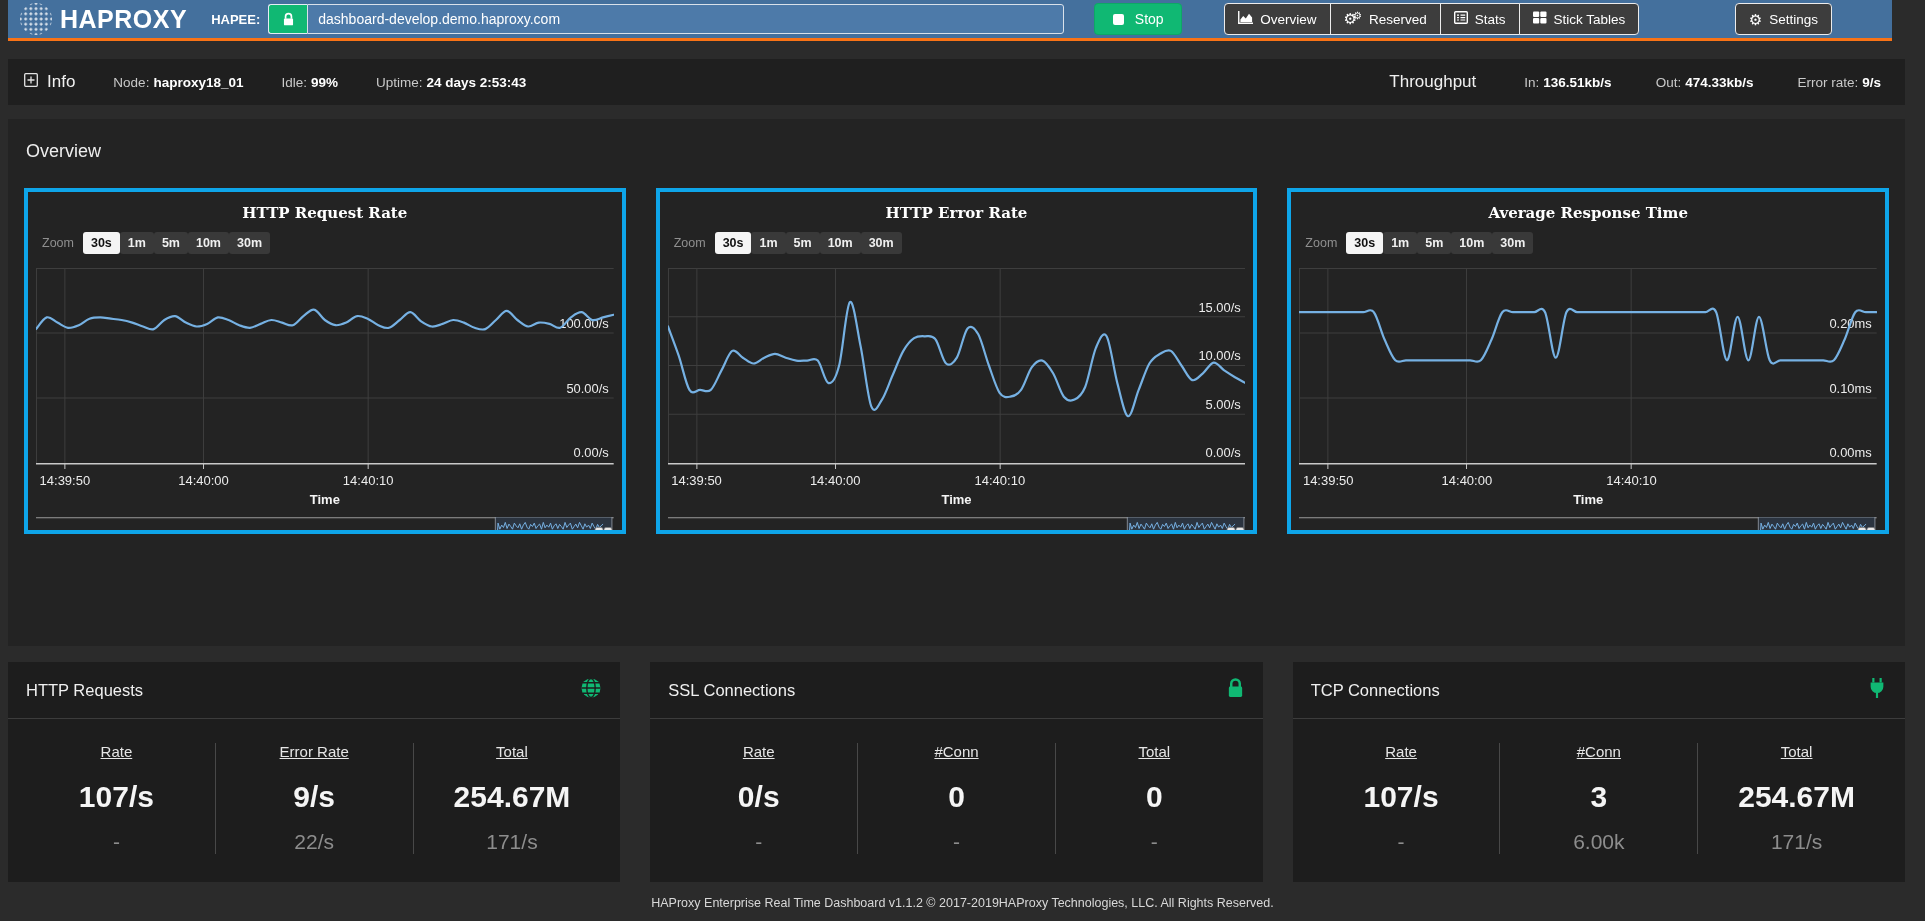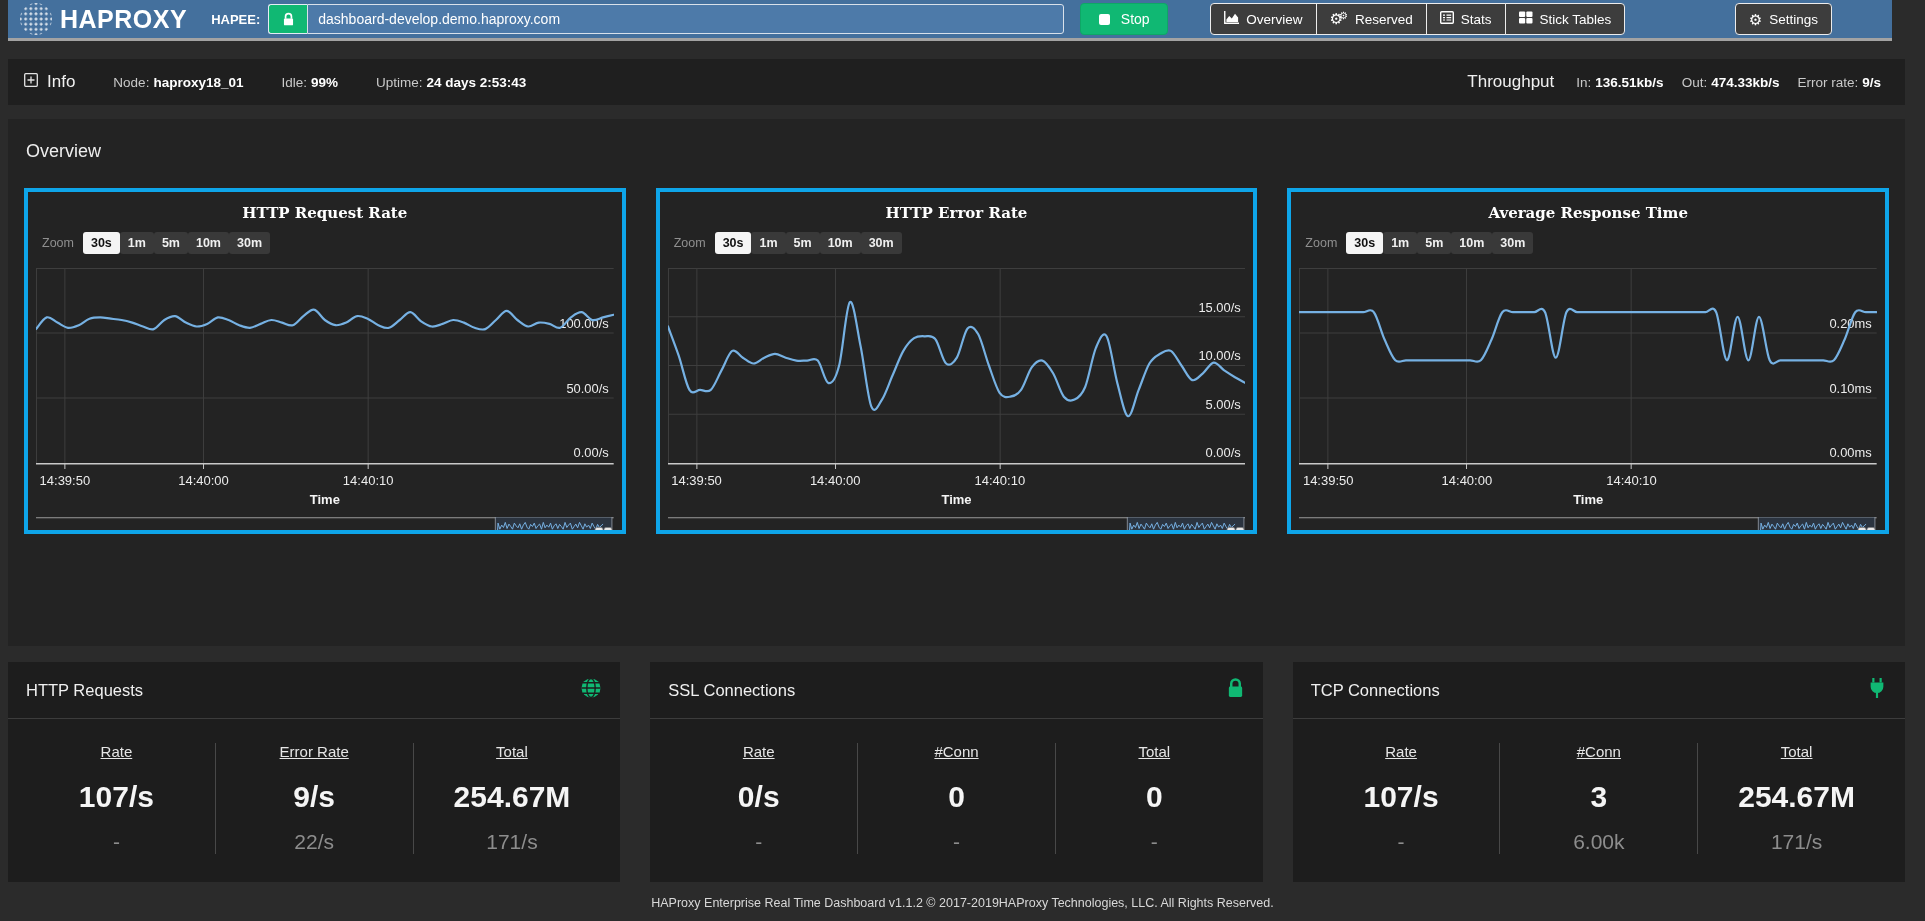--- a/index.html
+++ b/index.html
@@ -2,34 +2,34 @@
 <html><head>
 <meta charset="utf-8">
 <style>
   html,body{margin:0;padding:0;}
   body{
     width:1925px;height:921px;overflow:hidden;position:relative;
     background:#2b2b2b;color:#e8e8e8;
     font-family:"Liberation Sans",sans-serif;
   }
   
-  .navbar{height:38px;background:#44709d;border-bottom:3px solid #a3a3a3;
+  .navbar{height:38px;background:#44709d;border-bottom:3px solid #f97316;
     display:flex;align-items:center;margin:0 33px 0 8px;padding:0 10px 0 12px;}
   .logo-wrap{display:flex;align-items:center;}
   .logo-dots{width:32px;height:32px;border-radius:50%;flex:0 0 auto;
     background-image:radial-gradient(#d6dfe9 1.3px, rgba(0,0,0,0) 1.45px);
     background-size:5.2px 5.2px;background-position:center;margin-right:8px;}
   .logo-text{font-size:25px;font-weight:bold;color:#fff;letter-spacing:.5px;margin-right:24px;}
   .hapee{font-size:13px;font-weight:bold;color:#fff;margin-right:8px;}
   .url-group{display:flex;height:30px;}
   .lock-box{width:38px;background:#10b873;border:1px solid #e4ecf4;border-right:none;
     border-radius:3px 0 0 3px;display:flex;align-items:center;justify-content:center;}
   .url-input{width:735px;background:#4d7aa9;border:1px solid #d9e1ea;border-radius:0 3px 3px 0;
     color:#fff;font-size:14px;padding:0 10px;outline:none;font-family:"Liberation Sans",sans-serif;}
-  .stop-btn{margin-left:16px;height:32px;width:88px;background:#10b873;border:1px solid #0ea766;
+  .stop-btn{margin-left:30px;height:32px;width:88px;background:#10b873;border:1px solid #0ea766;
     border-radius:4px;color:#fff;font-size:14px;display:flex;align-items:center;
     justify-content:center;gap:11px;cursor:pointer;font-family:"Liberation Sans",sans-serif;}
   .stop-square{width:11px;height:11px;background:#fff;border-radius:2px;}
   .btn-group{display:flex;margin-left:42px;}
   .nav-btn{height:32px;padding:0 13px;background:#3d3d3d;border:1px solid #ececec;color:#fff;
     font-size:13.5px;display:flex;align-items:center;gap:7px;margin-left:-1px;cursor:pointer;
     font-family:"Liberation Sans",sans-serif;white-space:nowrap;}
   .btn-group .nav-btn:first-child{border-radius:4px 0 0 4px;margin-left:0;}
   .btn-group .nav-btn:last-child{border-radius:0 4px 4px 0;text-align:right;}
   .settings-btn{margin-left:auto;margin-right:50px;height:32px;padding:0 13px;background:#3d3d3d;
@@ -37,21 +37,21 @@
     align-items:center;gap:7px;cursor:pointer;font-family:"Liberation Sans",sans-serif;}
   .gear-glyph{font-size:15px;line-height:1;}
   .gear-glyph.small{font-size:10px;margin-left:-4px;vertical-align:top;}
   
   .info-bar{margin:18px 20px 0 8px;background:#1f1f1f;height:46px;display:flex;
     align-items:center;padding:0 16px;font-size:13.5px;}
   .info-left{display:flex;align-items:center;gap:38px;}
   .info-title{font-size:17px;color:#f0f0f0;display:flex;gap:9px;align-items:center;cursor:pointer;}
   .kv .lbl{color:#c9c9c9;}
   .kv b{color:#fff;margin-left:4px;}
-  .info-right{margin-left:auto;display:flex;align-items:center;gap:18px;padding-right:8px;justify-content:flex-end;}
+  .info-right{margin-left:auto;display:flex;align-items:center;gap:44px;padding-right:8px;justify-content:flex-end;}
   .throughput-title{font-size:17px;color:#f0f0f0;margin-right:4px;}
   
   .overview-section{margin:14px 20px 0 8px;background:#232323;padding:14px 16px 112px;}
   .section-title{font-size:18px;color:#ededed;margin:8px 0 26px 2px;}
   .charts-row{display:flex;gap:30px;}
   .chart-panel{flex:1;border:4px solid #0ea5e9;height:330px;overflow:hidden;
     padding:8px 8px 0;background:#232323;min-width:0;}
   .chart-title{text-align:center;font-weight:bold;font-size:15px;color:#fff;margin:4px 0 10px;
     font-family:"DejaVu Serif","Liberation Serif",serif;}
   .zoom-row{display:flex;align-items:center;gap:7px;margin:0 0 14px 6px;}

